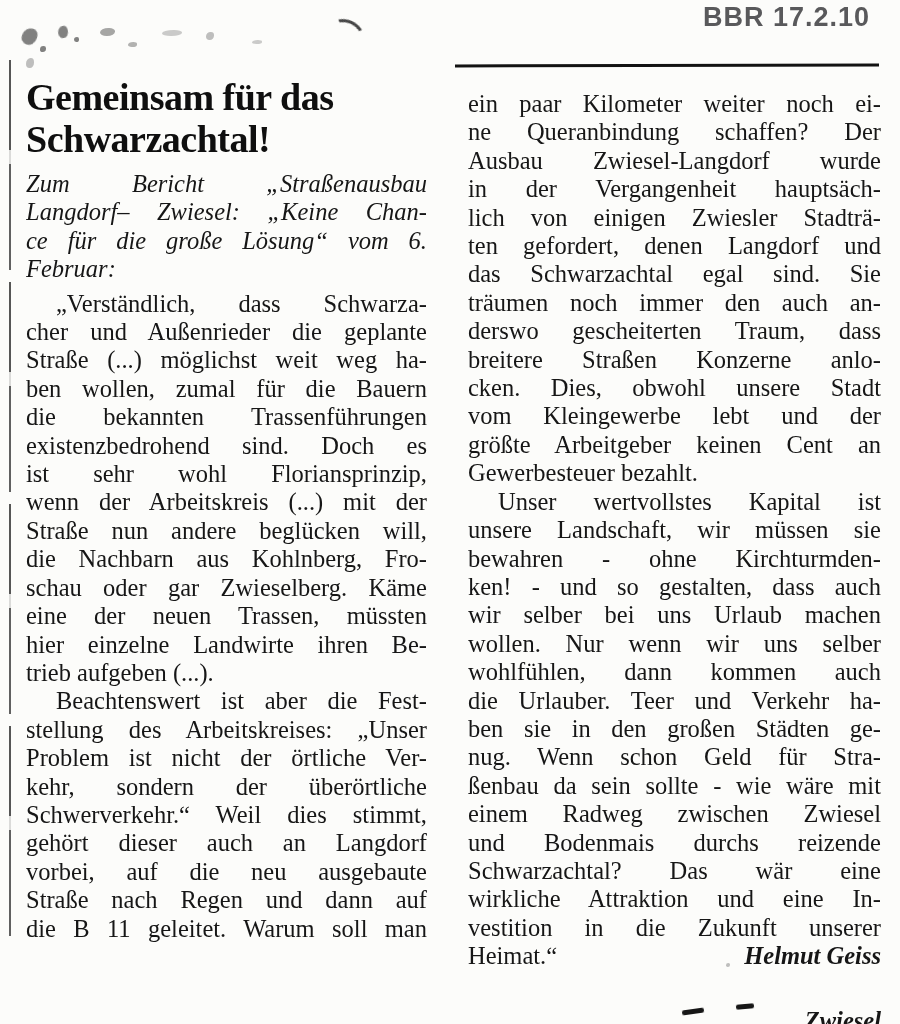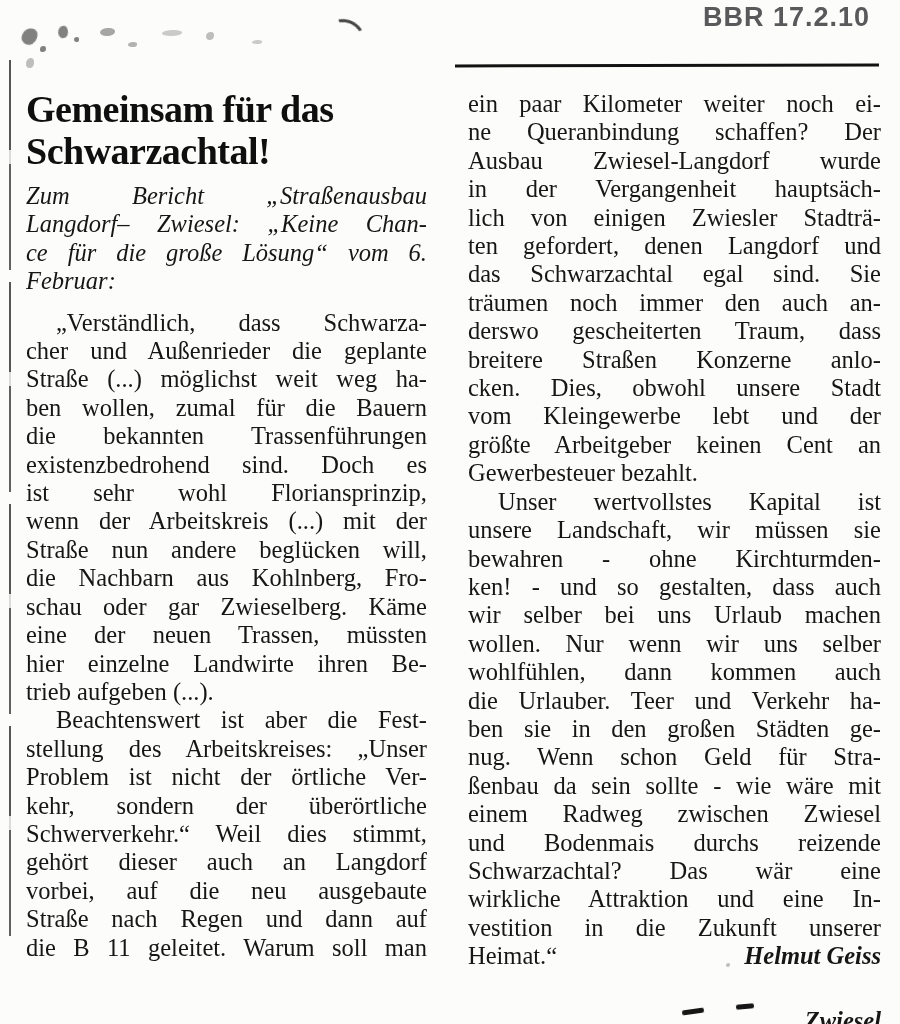--- a/index.html
+++ b/index.html
@@ -15,27 +15,27 @@
     position:absolute;top:2px;right:30px;
     font-family:"Liberation Sans","DejaVu Sans",sans-serif;
     font-weight:700;font-size:27px;letter-spacing:1px;color:#59595b;
   }
   .top-rule{
     position:absolute;left:455px;top:64px;width:424px;height:3px;
     background:#121212;transform:rotate(-0.12deg);
   }
   
   .col{position:absolute;font-size:24.5px;line-height:28.4px;}
-  .col-left{left:26px;top:88px;width:401px;}
+  .col-left{left:26px;top:76px;width:401px;}
   .col-right{left:468px;top:90px;width:413px;}
   .headline{
     font-weight:700;font-size:38px;line-height:42px;letter-spacing:-0.5px;
     margin:0 0 10px 0;color:#0f0f0f;
   }
-  .lede{font-style:italic;margin:0 0 13px 0;}
+  .lede{font-style:italic;margin:0 0 6px 0;}
   .tline{
     text-align:justify;text-align-last:justify;
     overflow:hidden;white-space:normal;
   }
   .tline.endline{text-align-last:left;}
   .tline.indent{text-indent:30px;}
   
   .sig-row{display:flex;justify-content:space-between;align-items:baseline;gap:40px;}
   .sig-name{font-style:italic;font-weight:700;}
   .sig-place{font-style:italic;font-weight:700;text-align:right;margin-top:36px;}

